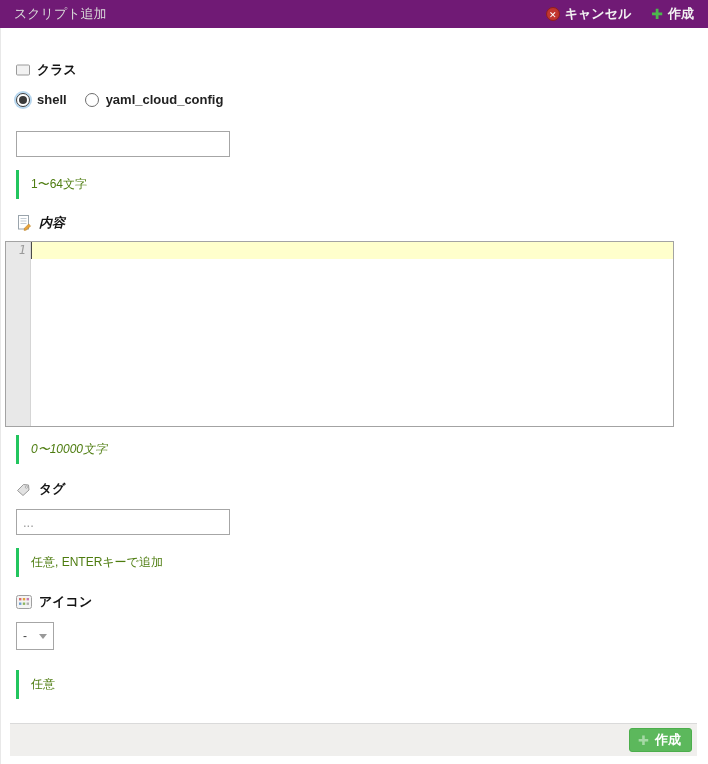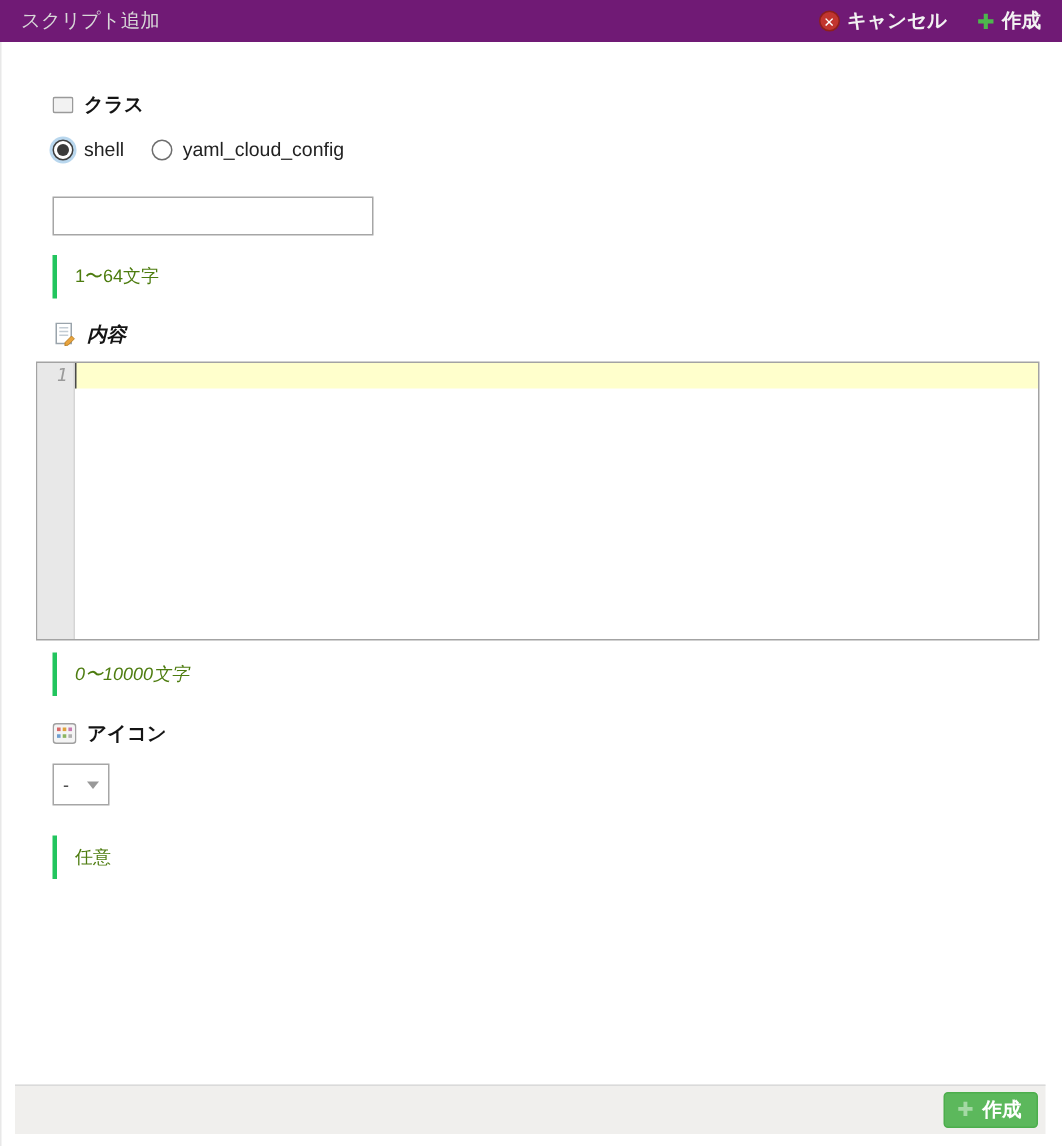--- a/index.html
+++ b/index.html
@@ -23,27 +23,27 @@
     display:flex; align-items:center; gap:5px; color:#f2f2f2;
     font-size:13px; font-weight:bold; cursor:pointer; text-decoration:none;
   }
   .circle-x {
     width:14px; height:14px; border-radius:50%; background:#c1352f;
     color:#fff; font-size:9px; line-height:14px; text-align:center;
     font-weight:bold; border:1px solid #8e1f1b;
   }
   .plus-glyph { color:#4db84d; font-size:14px; font-weight:bold; line-height:14px; }
   
-  .content { padding:33px 22px 0 35px; }
+  .content { padding:33px 22px 0 16px; }
   .field-label {
     display:flex; align-items:center; gap:7px;
     font-size:13px; font-weight:bold; color:#141414;
   }
   .req { color:#c0392b; font-size:12px; margin-left:1px; }
-  .radio-row { margin-top:13px; display:flex; align-items:center; gap:18px; }
+  .radio-row { margin-top:13px; display:flex; align-items:center; gap:18px;font-weight:bold; }
   .radio-option { display:flex; align-items:center; gap:7px; font-size:13px; color:#222; cursor:pointer; }
   .radio {
     width:14px; height:14px; border-radius:50%; border:1px solid #6e6e6e;
     background:#fff; position:relative; flex:0 0 auto;
   }
   .radio.selected { border-color:#3f3f3f; box-shadow:0 0 0 2px #b9d7ee; }
   .radio.selected::after {
     content:""; position:absolute; left:2px; top:2px; right:2px; bottom:2px;
     border-radius:50%; background:#3a3a3a;
   }
@@ -166,20 +166,33 @@
       <div class="gutter">
         <div>1</div>
       </div>
       <div class="editor-body">
         <div class="active-line"></div>
       </div>
     </div>
     <div class="hint tight">0〜10000文字</div>
   </div>
 
+  <div class="section-tags">
+    <div class="field-label">
+      <span>
+        <svg width="16" height="14" viewBox="0 0 16 14">
+          <path d="M1.5 8.5 L7.5 2.5 L12.5 3 L13 8 L7 13.5 Z" fill="#e2e2e2" stroke="#9a9a9a"></path>
+          <circle cx="10.4" cy="5.1" r="1.1" fill="#fff" stroke="#9a9a9a" stroke-width="0.8"></circle>
+        </svg>
+      </span>
+      <span>タグ</span>
+    </div>
+    <input class="text-input" type="text" placeholder="..." style="">
+    <div class="hint">任意, ENTERキーで追加</div>
+  </div>
 
   <div class="section-icon">
     <div class="field-label">
       <span>
         <svg width="16" height="14" viewBox="0 0 16 14">
           <rect x="0.5" y="0.5" width="15" height="13" rx="2" fill="#f4f4f4" stroke="#a0a0a0"></rect>
           <rect x="3" y="3" width="2.4" height="2.4" fill="#d96a6a"></rect>
           <rect x="6.8" y="3" width="2.4" height="2.4" fill="#e0a13c"></rect>
           <rect x="10.6" y="3" width="2.4" height="2.4" fill="#c77bb0"></rect>
           <rect x="3" y="7.5" width="2.4" height="2.4" fill="#6f9fd0"></rect>

